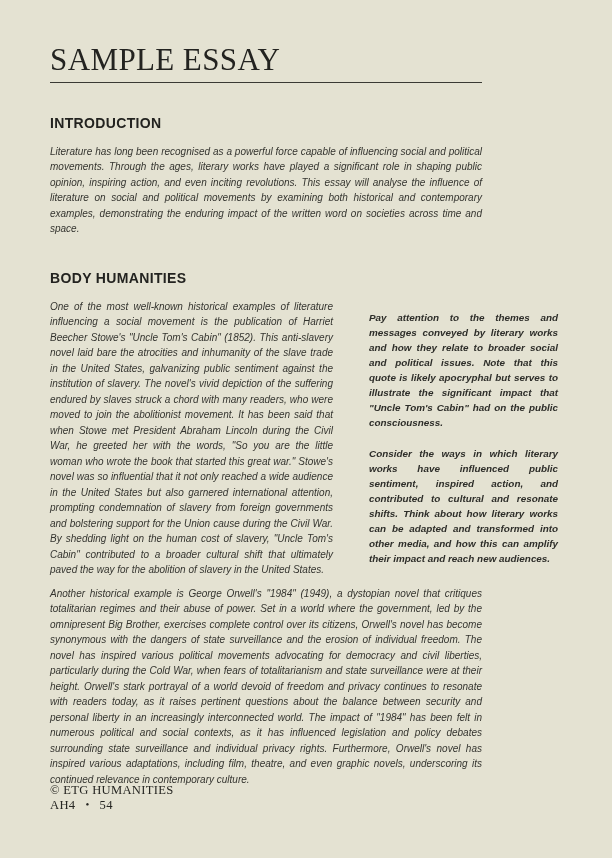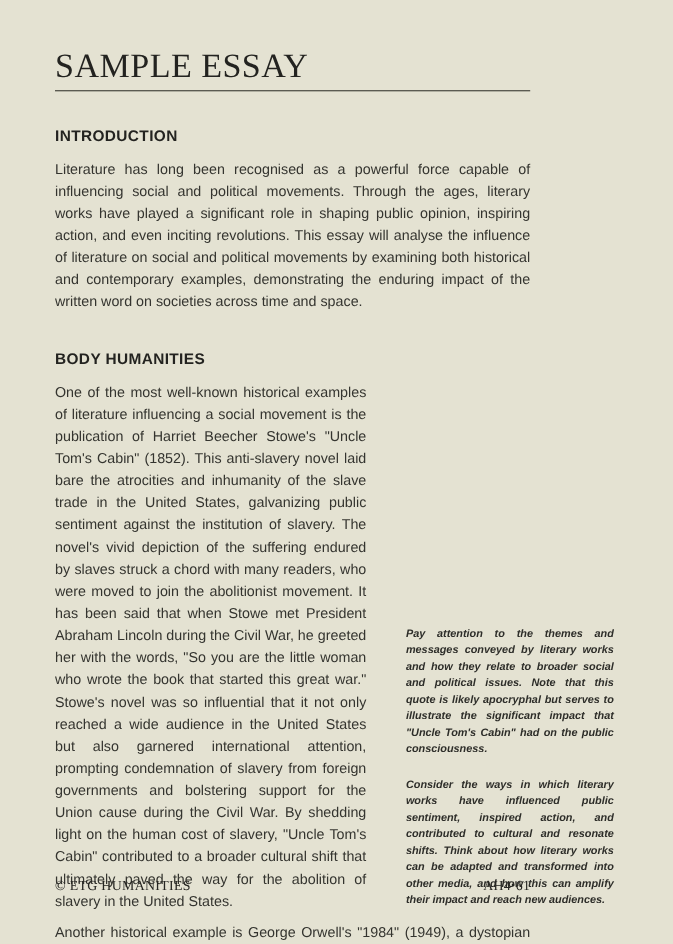--- a/index.html
+++ b/index.html
@@ -60,33 +60,34 @@
     font-weight: bold;
     letter-spacing: 0.35px;
     color: #232320;
     margin: 0;
   }
   .heading-intro { margin-top: 32px; }
   .heading-body  { margin-top: 33px; }
 
   
   .body-text {
-    font-size: 13px;
+    font-size: 10px;
     line-height: 1.55;
     text-align: justify;
     color: #34342f;
     margin: 0;
+    font-style: italic;
   }
   .intro-para { margin-top: 13px; }
 
   
   .columns {
     margin-top: 13px;
     display: flex;
-    align-items: flex-end;
+    align-items: center;
   }
   .col-left {
     width: 283px;
     flex: 0 0 283px;
   }
   .col-gap { flex: 0 0 32px; }
   .col-right {
     width: 197px;
     flex: 0 0 197px;
   }
@@ -110,24 +111,26 @@
     left: 50px;
     right: 50px;
     bottom: 45px;
     display: flex;
     justify-content: space-between;
     align-items: baseline;
     font-family: "Liberation Serif", serif;
     font-size: 12.6px;
     letter-spacing: 0.3px;
     color: #262622;
+    flex-direction: column;
   }
   .footer-right {
     display: flex;
     align-items: baseline;
+    gap: 10px;
   }
   .footer-dot {
     font-size: 11px;
     line-height: 1;
     position: relative;
     top: -1px;
   }
 </style>
 </head>
 <body>
@@ -157,17 +160,17 @@
     </div>
   </div>
 
   <p class="body-text closing-para">Another historical example is George Orwell's "1984" (1949), a dystopian novel that critiques totalitarian regimes and their abuse of power. Set in a world where the government, led by the omnipresent Big Brother, exercises complete control over its citizens, Orwell's novel has become synonymous with the dangers of state surveillance and the erosion of individual freedom. The novel has inspired various political movements advocating for democracy and civil liberties, particularly during the Cold War, when fears of totalitarianism and state surveillance were at their height. Orwell's stark portrayal of a world devoid of freedom and privacy continues to resonate with readers today, as it raises pertinent questions about the balance between security and personal liberty in an increasingly interconnected world. The impact of "1984" has been felt in numerous political and social contexts, as it has influenced legislation and policy debates surrounding state surveillance and individual privacy rights. Furthermore, Orwell's novel has inspired various adaptations, including film, theatre, and even graphic novels, underscoring its continued relevance in contemporary culture.</p>
 
   <div class="footer">
     <span class="footer-left">© ETG HUMANITIES</span>
     <span class="footer-right">
       <span>AH4</span>
       <span class="footer-dot">•</span>
-      <span>61</span>
+      <span>54</span>
     </span>
   </div>
 
 </div>
 
 </body></html>

